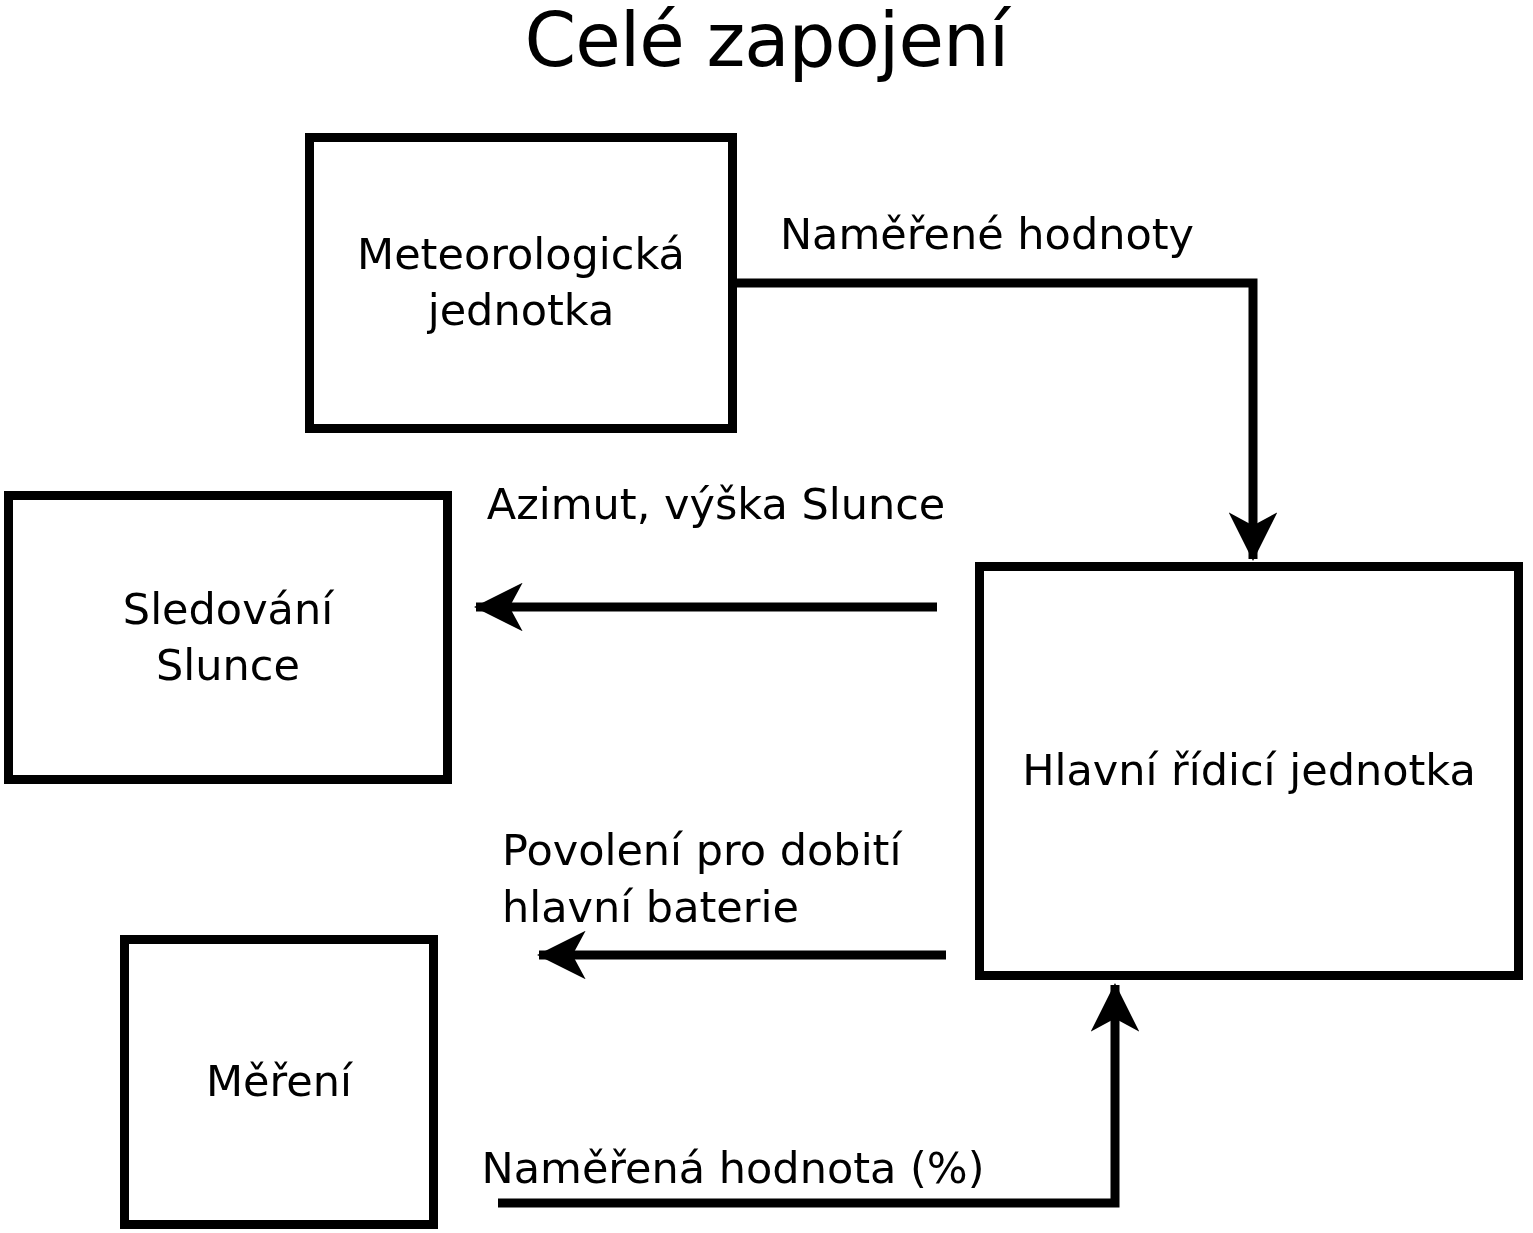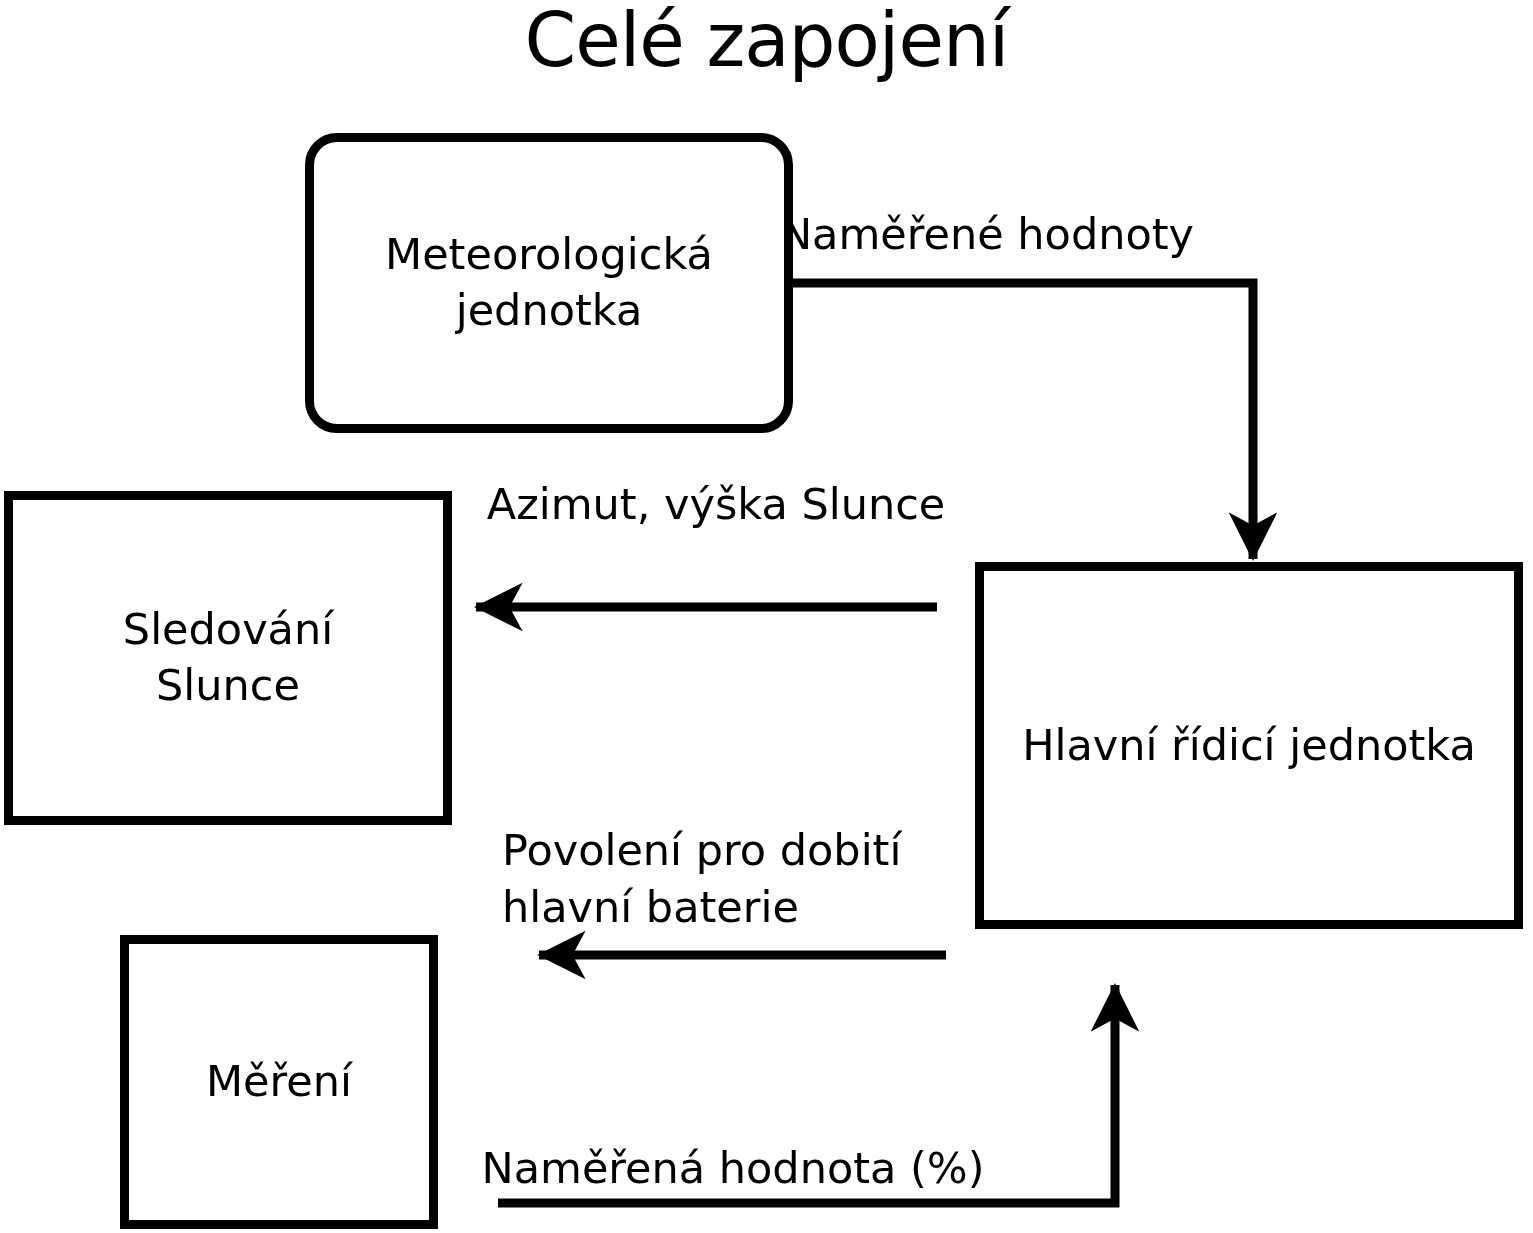--- a/index.html
+++ b/index.html
@@ -32,24 +32,24 @@
     border: 9px solid #000000;
     background: #ffffff;
     display: flex;
     flex-direction: column;
     align-items: center;
     justify-content: center;
     text-align: center;
     font-size: 43px;
     line-height: 1.3;
   }
-  #box-meteo     { left: 305px; top: 133px; width: 488px; height: 300px; border-radius: 32px; }
-  #box-sledovani { left: 4px;   top: 491px; width: 448px; height: 334px; }
+  #box-meteo     { left: 305px; top: 133px; width: 432px; height: 300px; }
+  #box-sledovani { left: 4px;   top: 491px; width: 448px; height: 293px; }
   #box-mereni    { left: 120px; top: 935px; width: 318px; height: 294px; }
-  #box-hlavni    { left: 975px; top: 562px; width: 548px; height: 367px; }
+  #box-hlavni    { left: 975px; top: 562px; width: 548px; height: 418px; }
   .edge-label {
     position: absolute;
     font-size: 43px;
     line-height: 1.32;
     white-space: nowrap;
   }
   .edge-label.centered { transform: translateX(-50%); text-align: right; }
   #label-namerene-hodnoty { left: 987px; top: 206px; }
   #label-azimut           { left: 716px; top: 476px; }
   #label-povoleni         { left: 502px; top: 822px; }

